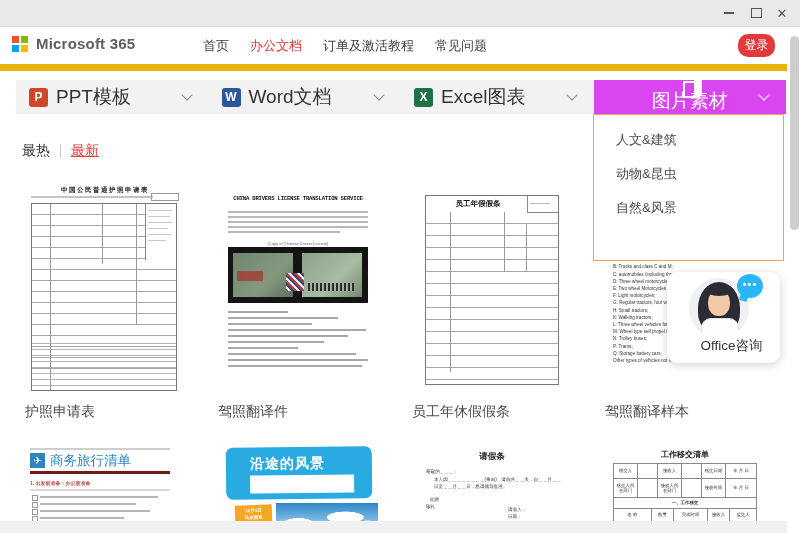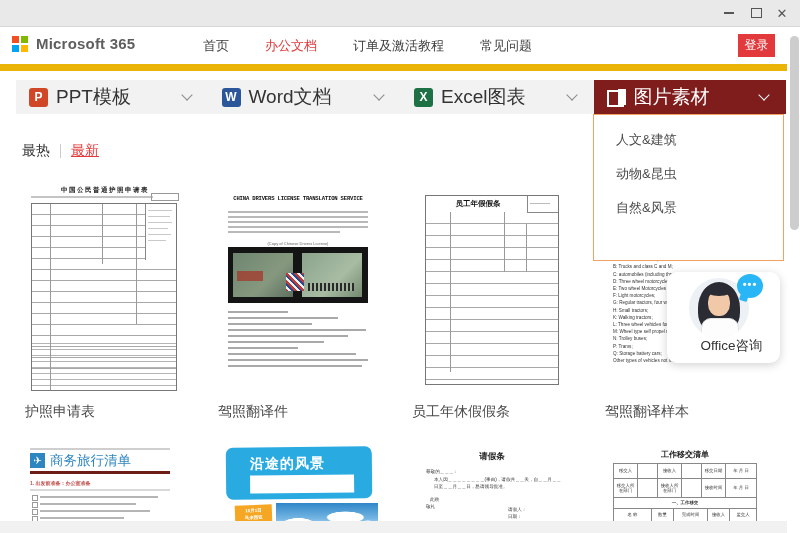--- a/index.html
+++ b/index.html
@@ -16,33 +16,33 @@
   .glyph-max{width:9px;height:8px;border:1.5px solid #555;}
   .glyph-cls{font-size:13px;line-height:1;color:#555;}
 
   
   .header{position:absolute;left:0;top:27px;width:787px;height:37px;background:#fff;border-bottom:7px solid #eab308;}
   .brand{position:absolute;left:12px;top:8px;display:flex;align-items:center;gap:8px;}
   .mslogo{width:16px;height:16px;display:grid;grid-template-columns:7px 7px;grid-template-rows:7px 7px;gap:2px;}
   .mslogo i{display:block;}
   .ms1{background:#f25022;} .ms2{background:#7fba00;} .ms3{background:#00a4ef;} .ms4{background:#ffb900;}
   .brand-name{font-size:15px;font-weight:bold;color:#5e5e5e;letter-spacing:.2px;}
-  .nav{position:absolute;left:203px;top:0;height:37px;display:flex;align-items:center;gap:36px;}
+  .nav{position:absolute;left:203px;top:0;height:37px;display:flex;align-items:center;gap:21px;}
   .nav a{font-size:13px;color:#404040;text-decoration:none;cursor:pointer;}
   .nav a.active{color:#e23a3c;}
-  .login-btn{position:absolute;left:738px;top:7px;width:37px;height:23px;background:#e23a3c;color:#fff;font-size:12px;display:flex;align-items:center;justify-content:center;cursor:pointer;}
+  .login-btn{position:absolute;left:738px;top:7px;width:37px;height:23px;background:#e23a3c;color:#fff;font-size:12px;display:flex;align-items:center;justify-content:center;cursor:pointer;border-radius:10px;}
 
   
   .catbar{position:absolute;left:16px;top:80px;width:770px;height:34px;background:#f2f2f2;display:flex;}
   .cat{position:relative;width:192.5px;height:34px;display:flex;align-items:center;cursor:pointer;}
   .cat .appicon{width:19px;height:19px;border-radius:3px;color:#fff;font-weight:bold;font-size:12px;display:flex;align-items:center;justify-content:center;margin:0 8px 0 13px;}
   .icon-ppt{background:#d04727;} .icon-word{background:#2b579a;} .icon-excel{background:#1e7145;}
   .cat .lbl{font-size:19px;color:#333;}
   .chev{position:absolute;right:18px;top:11px;width:7px;height:7px;border-right:1.6px solid #8a8a8a;border-bottom:1.6px solid #8a8a8a;transform:rotate(45deg);}
-  .cat.active{background:#7f1d1d;}
+  .cat.active{background:#d946ef;flex-direction:column;}
   .cat.active .lbl{color:#fff;}
   .cat.active .chev{border-color:#fff;}
   .imgicon{position:relative;width:19px;height:16px;margin:0 8px 0 13px;}
   .imgicon .fr{position:absolute;left:0;top:1px;width:13px;height:13px;border:2px solid #fff;}
   .imgicon .fl{position:absolute;right:0;top:0;width:8px;height:16px;background:#fff;}
 
   
   .dropdown{position:absolute;left:593px;top:114px;width:191px;height:147px;background:#fff;border:1px solid #f0a264;z-index:20;padding-top:8px;box-sizing:border-box;}
   .dropdown .item{height:34px;line-height:34px;padding-left:22px;font-size:13px;color:#4a4a4a;cursor:pointer;}
 

